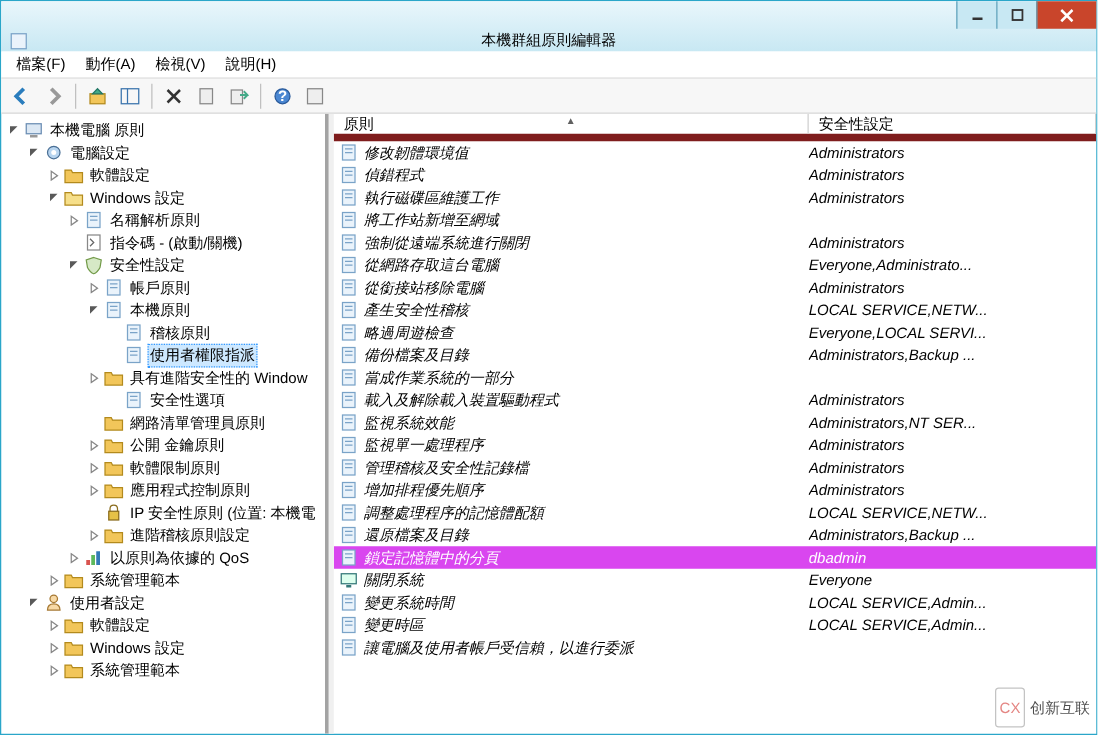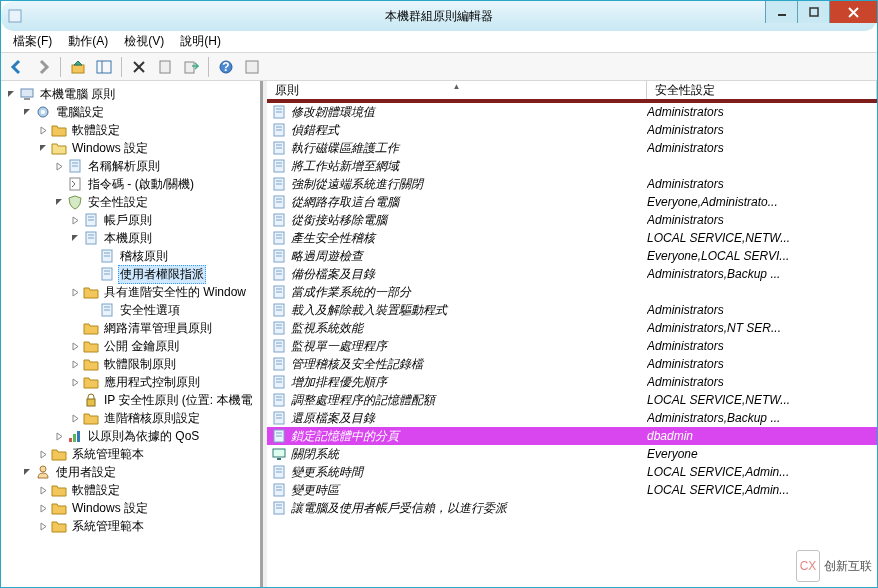--- a/index.html
+++ b/index.html
@@ -1,35 +1,35 @@
 <!DOCTYPE html>
 <html><head>
 <meta charset="utf-8">
 <style>
 * { margin:0; padding:0; box-sizing:border-box; font-family:"Microsoft JhengHei","Segoe UI",sans-serif; font-size:12px; }
 body { width:878px; height:588px; background:#fff; overflow:hidden; position:relative; }
 .win { width:878px; height:588px; border:1px solid #2aa6c9; display:flex; flex-direction:column; background:#fff; }
-.titlebar { height:30px; background:linear-gradient(#e9f6fb,#c8e8f3); display:flex; align-items:center; position:relative;border-radius:13px; }
+.titlebar { height:40px; background:linear-gradient(#e9f6fb,#c8e8f3); display:flex; align-items:flex-end; position:relative; }
 .titlebar .ticon { width:16px; height:16px; margin:0 6px; }
 .titlebar .ttext { position:absolute; left:50%; transform:translateX(-50%); font-size:12px; color:#000; }
 .winbtns { position:absolute; right:0; top:0; display:flex; }
 .winbtn { width:32px; height:22px; display:flex; align-items:center; justify-content:center; border-left:1px solid #5ea1bb; background:#c8e8f3; }
 .winbtn.close { background:#c9452b; color:#fff; width:48px; }
 .winbtn svg { stroke:#333; }
 .winbtn.close svg { stroke:#fff; }
 .menubar { height:22px; background:#fff; border-bottom:1px solid #d8d8d8; display:flex; align-items:flex-end; padding:0 6px; gap:4px; }
 .menubar span { padding:2px 6px; }
 .toolbar { height:28px; background:#f7f7f7; border-bottom:1px solid #d8d8d8; display:flex; align-items:center; padding:0 4px; gap:2px; }
 .tbtn { width:24px; height:24px; display:flex; align-items:center; justify-content:center; border:1px solid transparent; border-radius:2px; }
 .tsep { width:1px; height:20px; background:#c0c0c0; margin:0 3px; }
 .body { flex:1; display:flex; overflow:hidden; }
 .tree { width:262px; border-right:3px solid #a3a3a3; overflow-y:auto; padding:4px 0 4px 2px; }
 .splitter { width:4px; background:#f0f0f0; cursor:ew-resize; }
 .main { flex:1; display:flex; flex-direction:column; overflow:hidden; }
-.cols { height:22px; border-bottom:4px solid #7f1d1d; display:flex; background:#fff; }
+.cols { height:22px; border-bottom:6px solid #7f1d1d; display:flex; background:#fff; }
 .col { padding:3px 8px; border-right:1px solid #d0d0d0; display:flex; align-items:center; }
 .col.c1 { flex:1.1; position:relative; }
 .col.c2 { width:230px; }
 .col .sortmark { position:absolute; left:50%; top:1px; transform:translateX(-50%); font-size:8px; color:#606060; }
 .list { flex:1; overflow-y:scroll;font-style:italic; }
 .row { display:flex; height:18px; align-items:center; padding-left:4px; }
 .row.sel { background:#d946ef; color:#fff; }
 .row .ricon { width:16px; height:16px; margin-right:4px; flex-shrink:0; }
 .row .rlabel { flex:1.1; white-space:nowrap; overflow:hidden; }
 .row .rval { width:230px; white-space:nowrap; overflow:hidden; text-overflow:ellipsis; padding-right:4px; }

